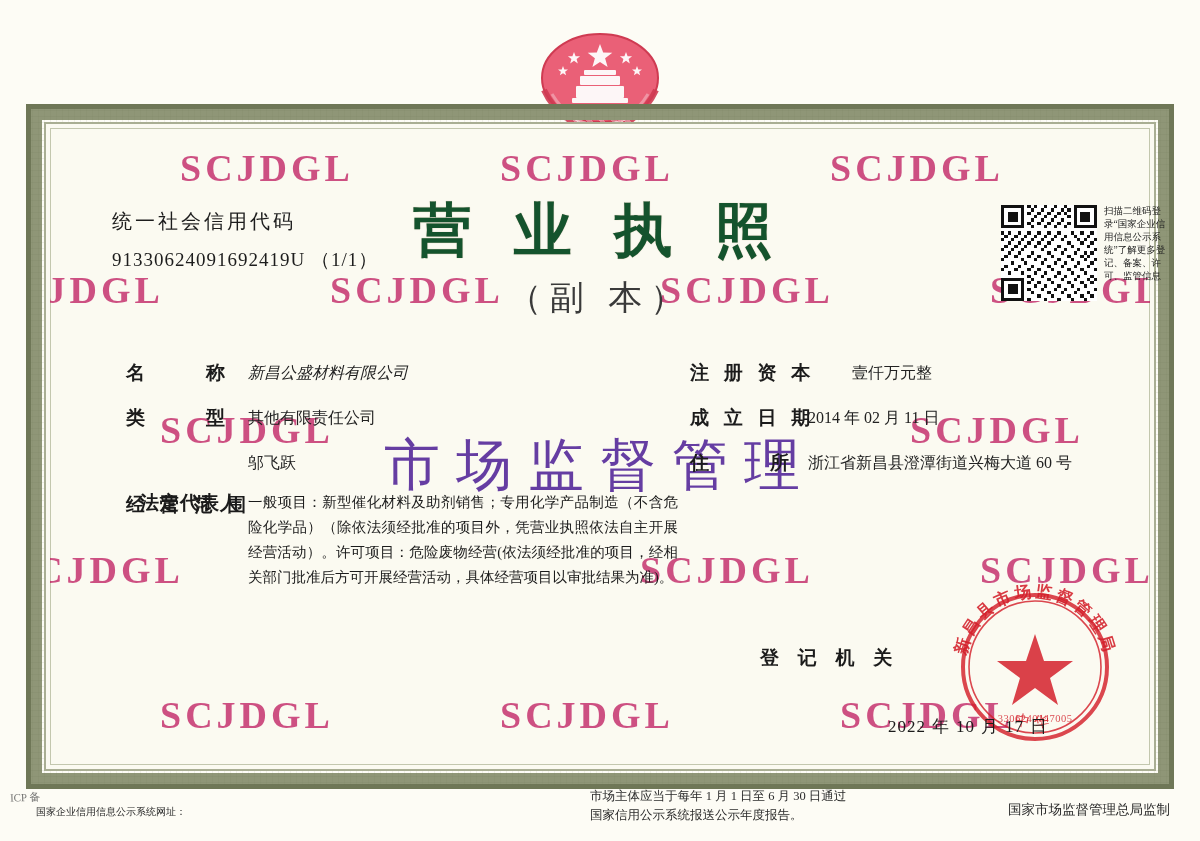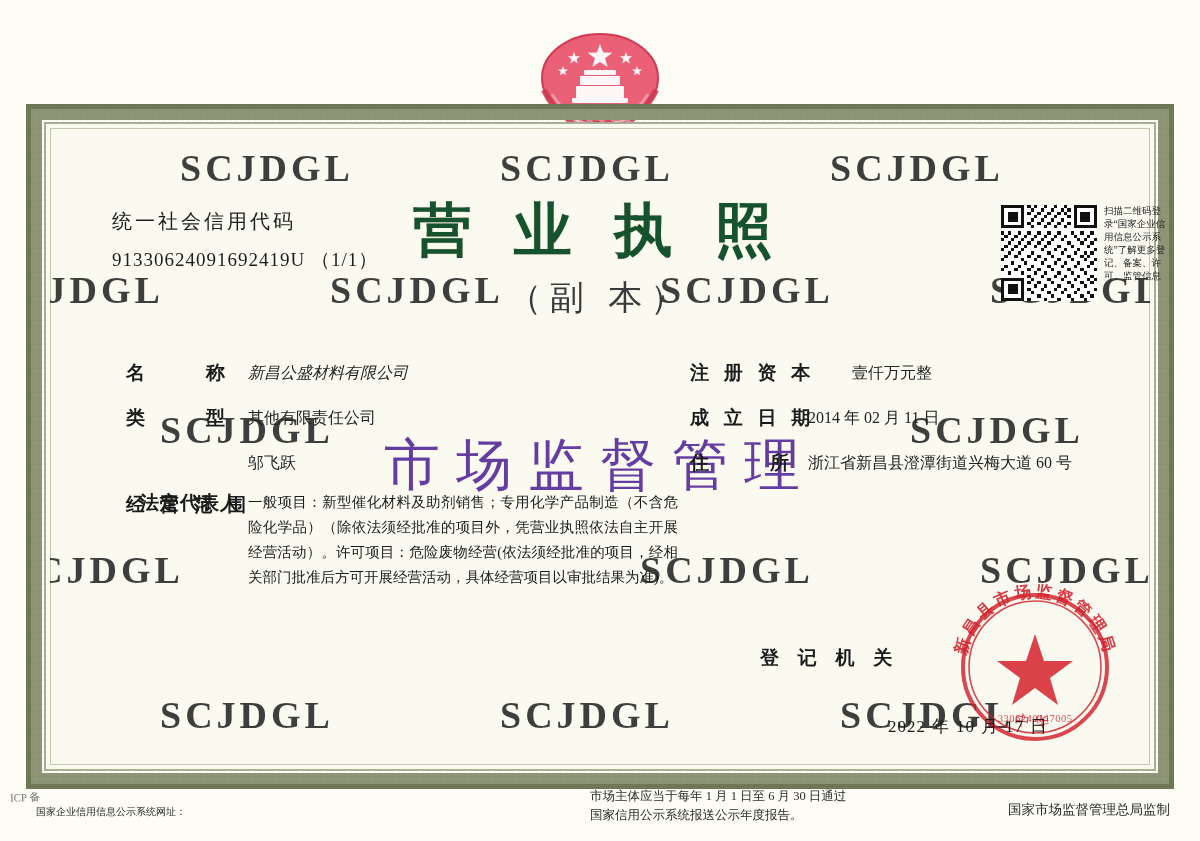--- a/index.html
+++ b/index.html
@@ -59,21 +59,21 @@
   
   .wm-layer{
     position:absolute;left:50px;top:128px;right:50px;bottom:76px;
     overflow:hidden;
     pointer-events:none;
   }
   .wm{
     position:absolute;
     font-family:"Liberation Serif", serif;
     font-weight:bold;
-    color:#000000;
+    color:#be185d;
     opacity:.75;
     letter-spacing:4px;
     white-space:nowrap;
     font-size:38px;
     text-align:center;
   }
   .wm-big{
     position:absolute;
     left:50%;top:300px;transform:translateX(-50%);
     font-size:56px;

